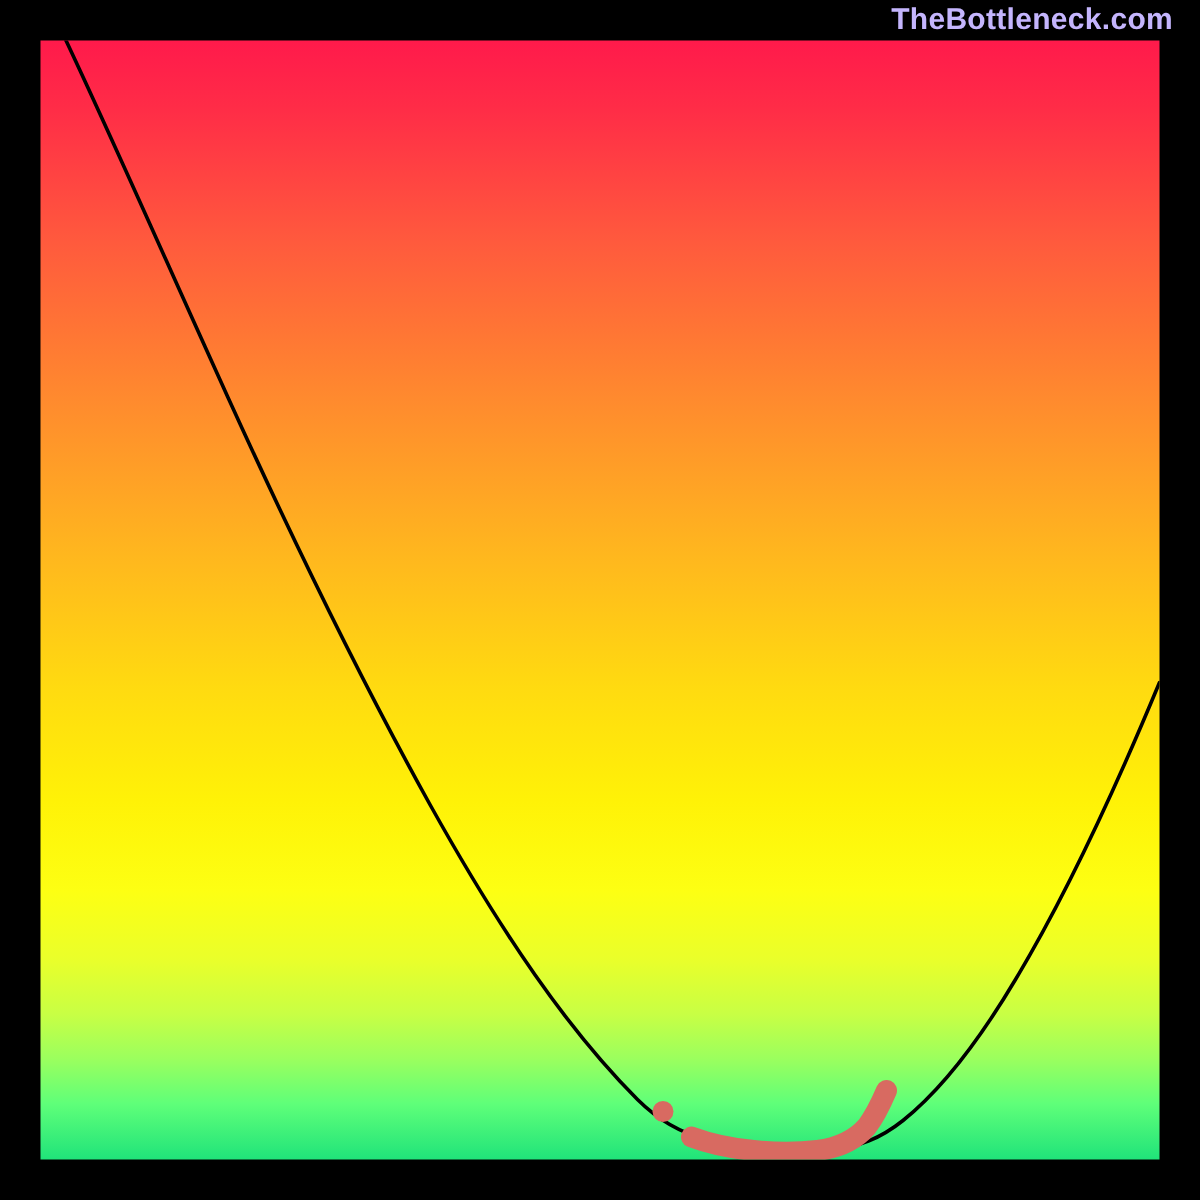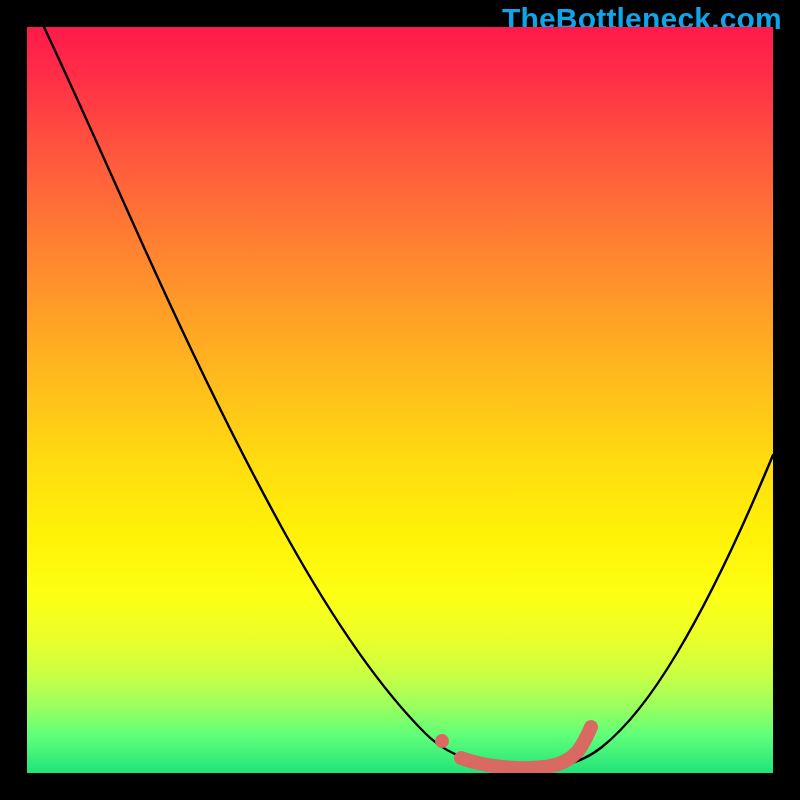--- a/index.html
+++ b/index.html
@@ -8,23 +8,23 @@
     position: absolute;
     left: 0; top: 0;
     width: 800px; height: 800px;
     background: #000;
   }
   .attribution {
     position: absolute;
     top: 2px;
     right: 18px;
     font-family: Arial, Helvetica, sans-serif;
-    font-size: 30px;
+    font-size: 20px;
     font-weight: bold;
-    color: #0ea5e9;
+    color: #c4b5fd;
     letter-spacing: 0.2px;
   }
   .plot-wrap {
     position: absolute;
     left: 27px;
     top: 27px;
     width: 746px;
     height: 746px;
   }
   .plot-bg {

